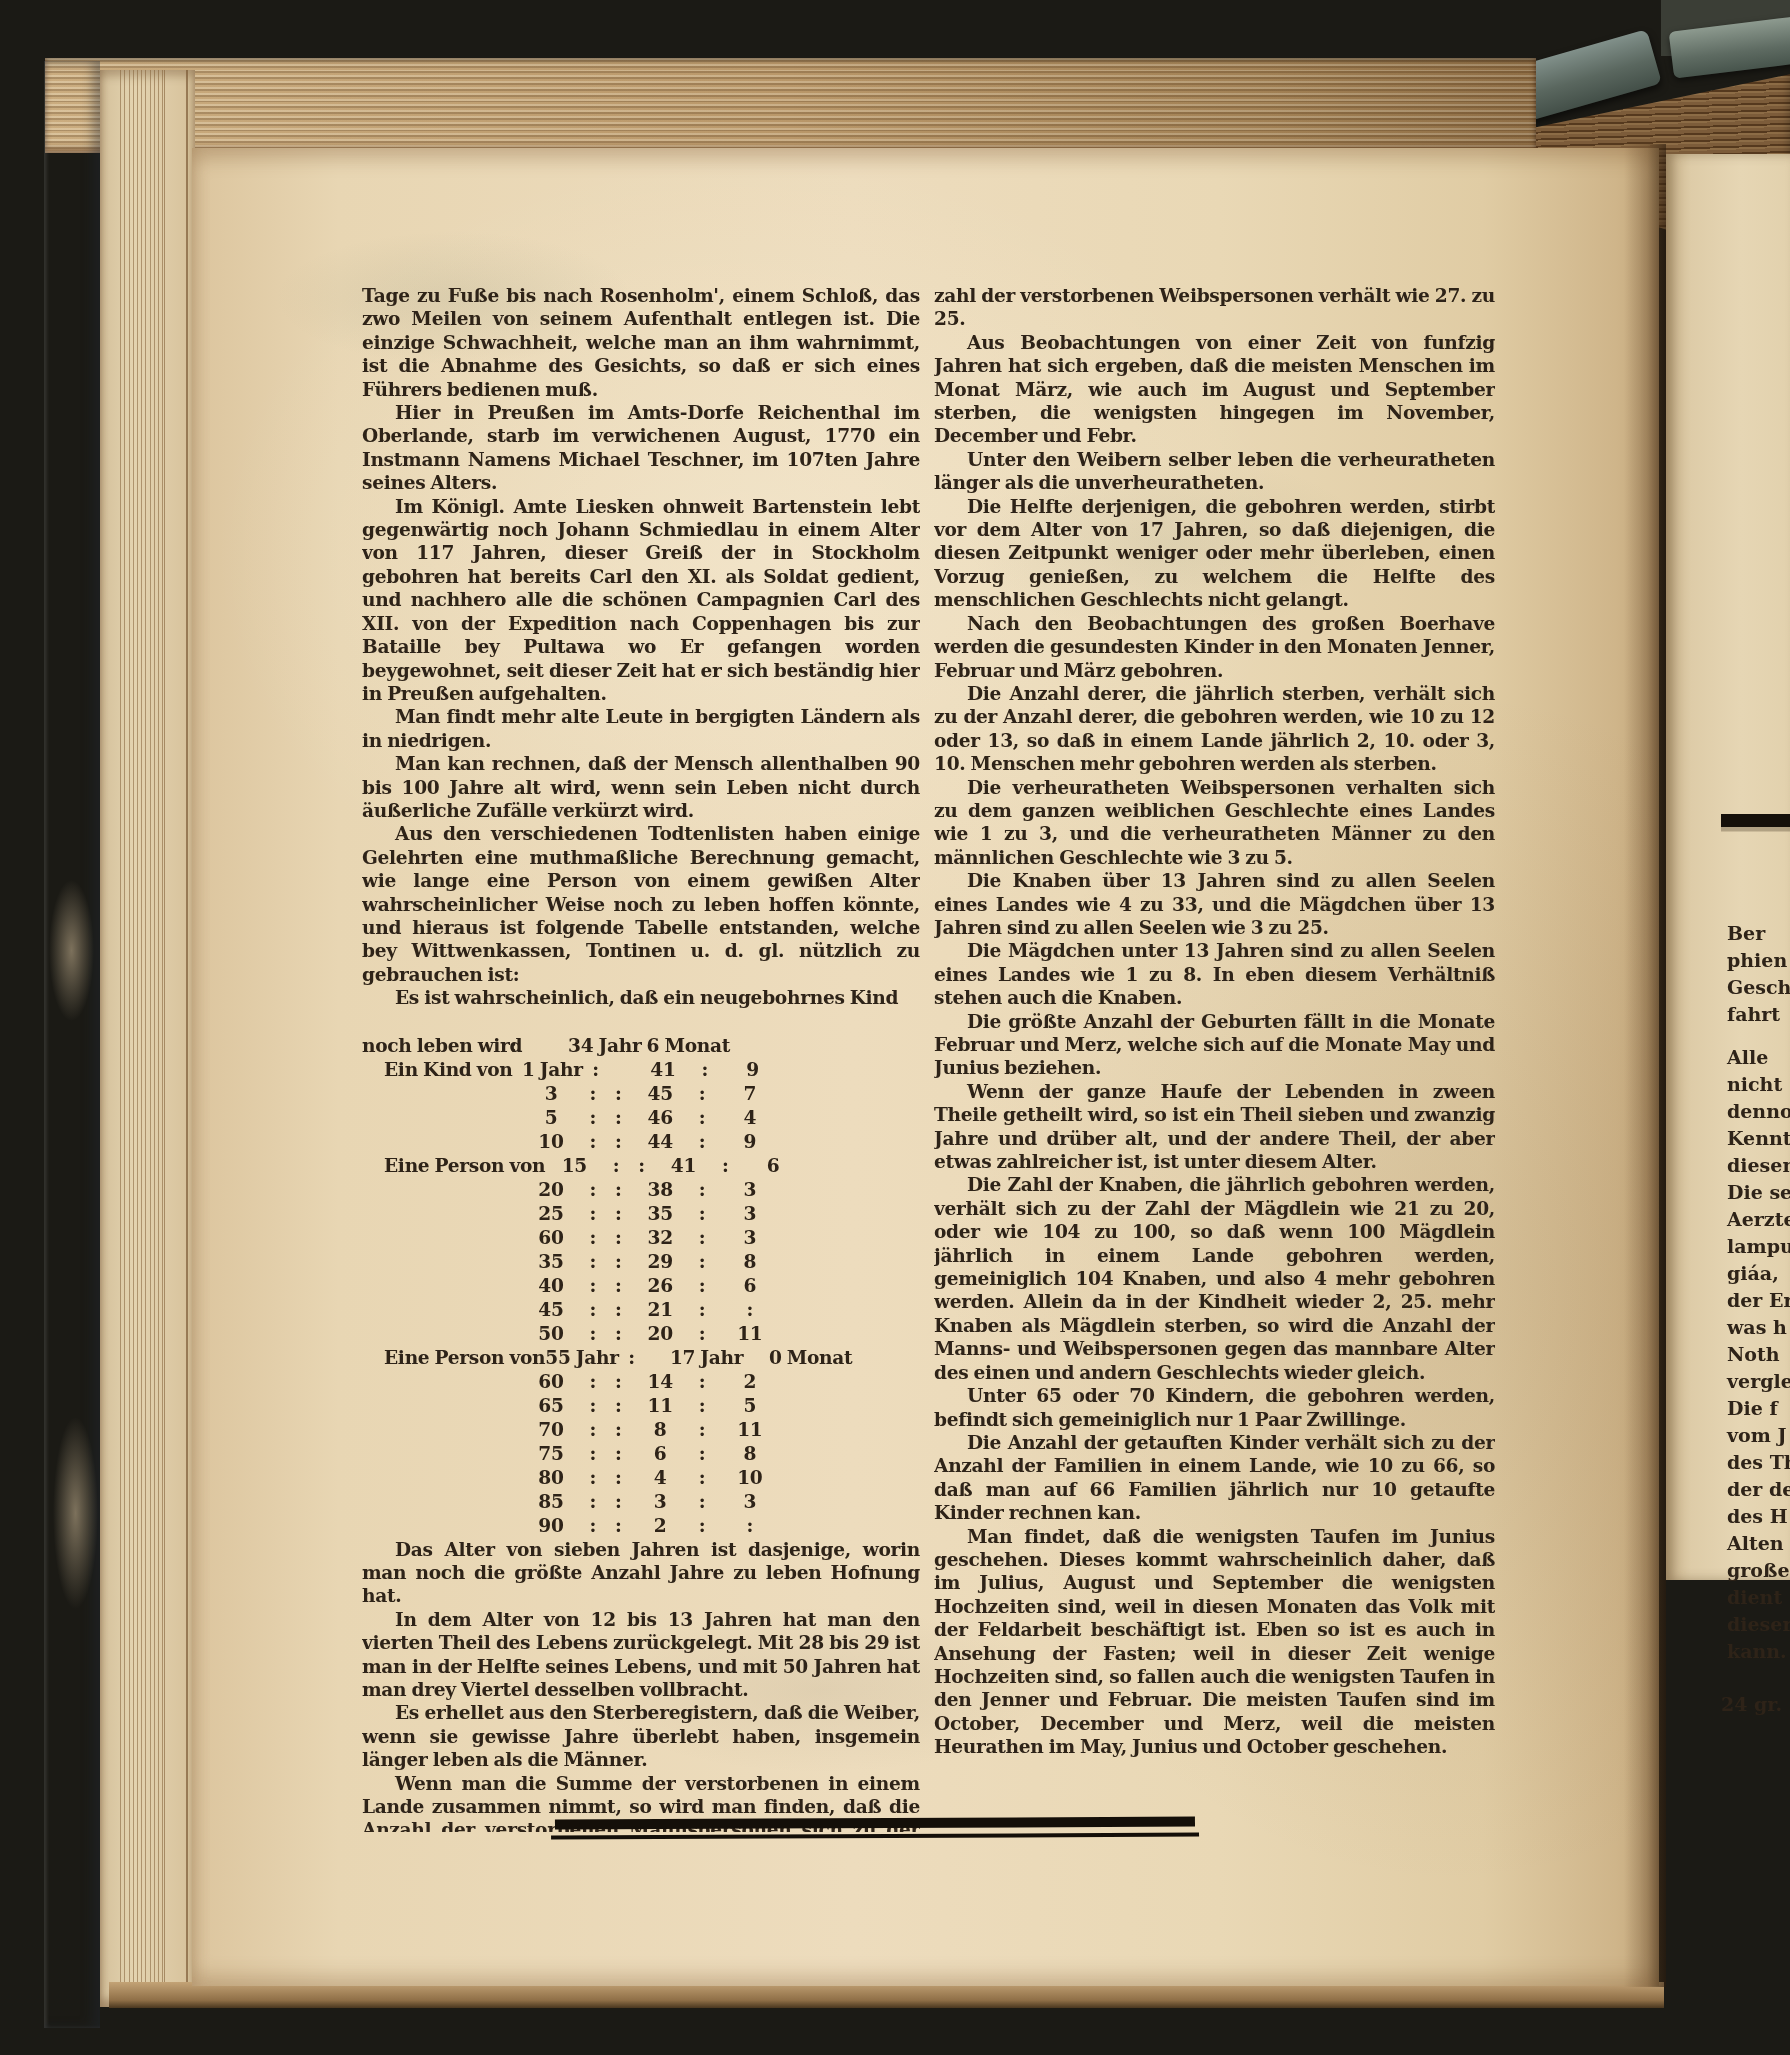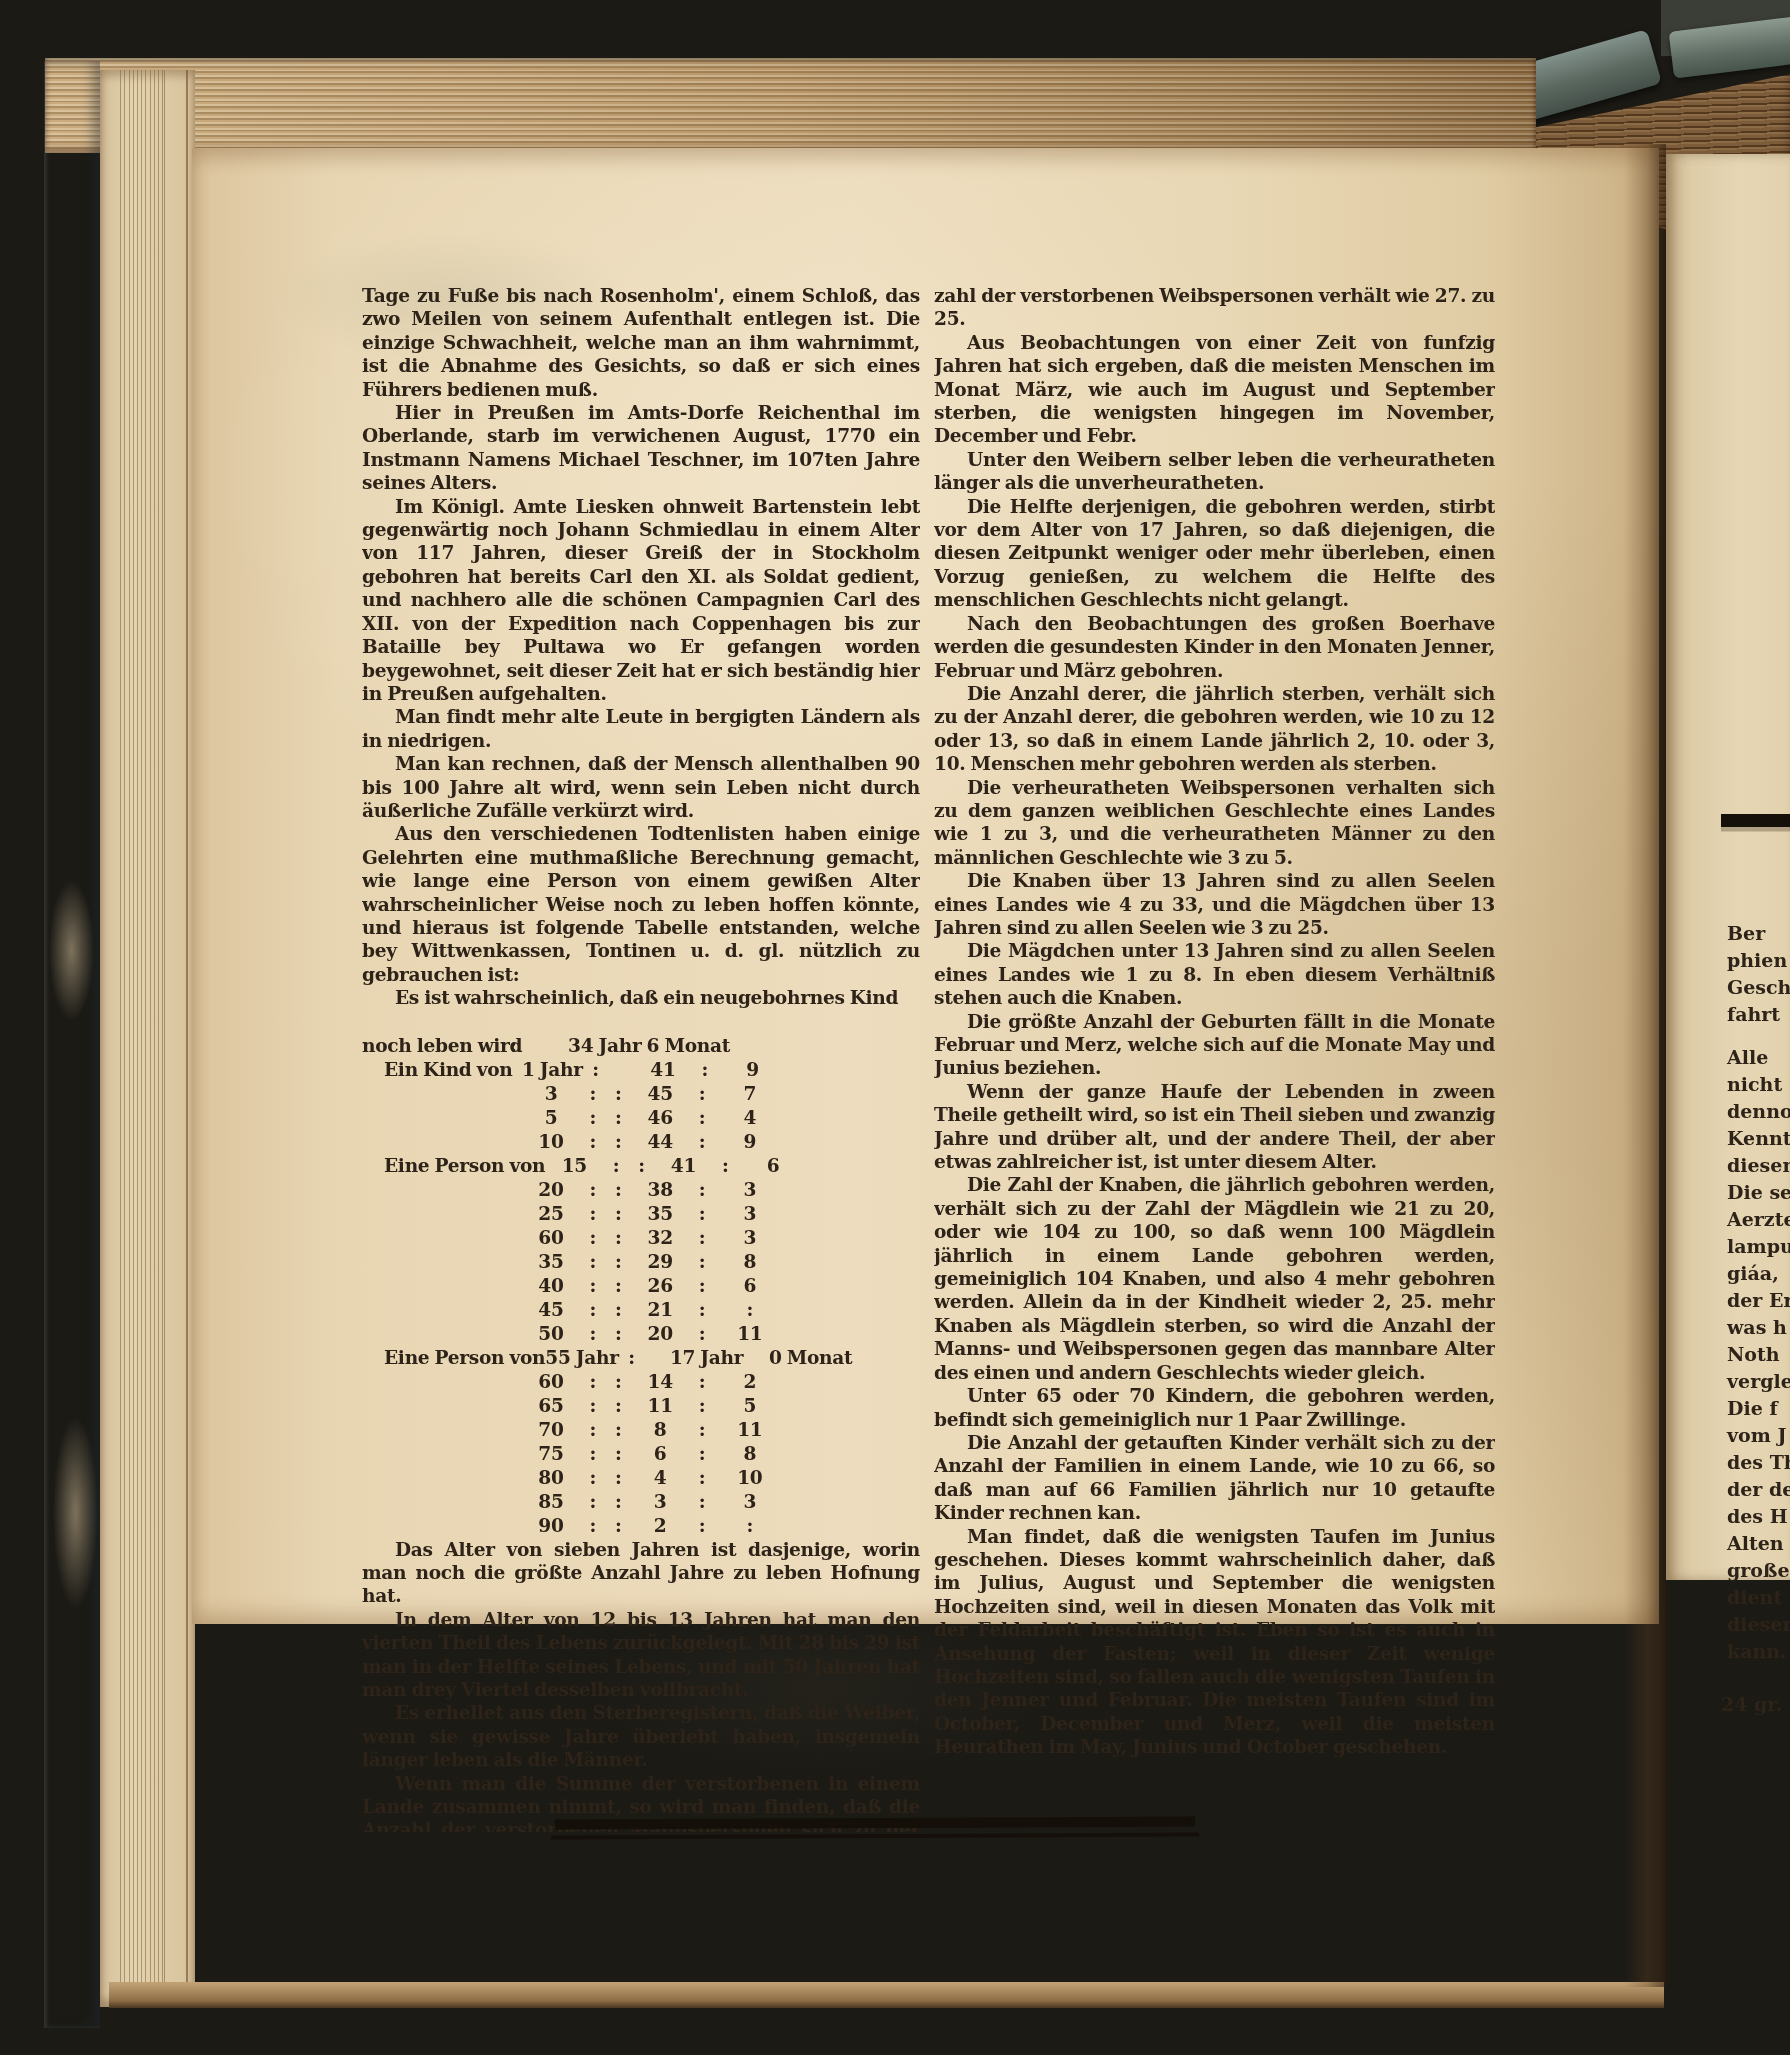--- a/index.html
+++ b/index.html
@@ -36,21 +36,21 @@
       background:linear-gradient(90deg,#d4c09b 0%,#e3d3af 35%,#ddcaa5 70%,#d6c19a 100%);
       box-shadow:inset 0 6.4px 9px rgba(90,55,25,.3), inset 0 -7.7px 9px rgba(90,55,25,.35);}
   .fe-hairlines{position:absolute;left:16.6px;top:0;width:49px;height:100%;
       background:repeating-linear-gradient(90deg,rgba(130,95,55,0) 0 3.2px,rgba(130,95,55,.55) 3.2px 4.2px);}
   .fe-line-a{position:absolute;left:64px;top:0;width:1.3px;height:100%;background:rgba(130,95,55,.6);}
   .fe-line-b{position:absolute;left:86px;top:0;width:1.9px;height:100%;background:rgba(118,84,48,.65);}
   .bottom-edge{position:absolute;left:109px;top:1982px;width:1555px;height:25.6px;
       background:linear-gradient(180deg,#c3a376 0%,#8f6f47 70%,#4a371f 100%);}
 
   
-  .page{position:absolute;left:192px;top:148px;width:1467px;height:1476px;
+  .page{position:absolute;left:192px;top:148px;width:1467px;height:1838px;
       background:
         radial-gradient(768px 576px at 38% 22%,rgba(255,249,232,.28),rgba(255,249,232,0) 70%),
         radial-gradient(704px 832px at 86% 62%,rgba(120,85,45,.12),rgba(120,85,45,0) 72%),
         linear-gradient(90deg,#dcc59e 0%,#e8d6b3 10%,#eddcbd 45%,#e9d8b5 70%,#e0cca4 88%,#cfb58a 97%,#c2a67a 100%);
       box-shadow:inset 0 11.5px 16.6px rgba(120,80,40,.28), inset 0 -11.5px 16.6px rgba(120,80,40,.25);
       color:#2e2318;font-weight:700;font-size:18.6px;line-height:23.4px;
       letter-spacing:-0.3px;word-spacing:-1px;text-align:justify;}
   .stain{position:absolute;border-radius:50%;pointer-events:none;}
   .stain.s1{left:83px;top:83px;width:358px;height:134px;background:radial-gradient(closest-side,rgba(105,120,95,.12),rgba(105,120,95,0));}
   .stain.s2{left:774px;top:307px;width:409px;height:179px;background:radial-gradient(closest-side,rgba(100,115,90,.10),rgba(100,115,90,0));}

